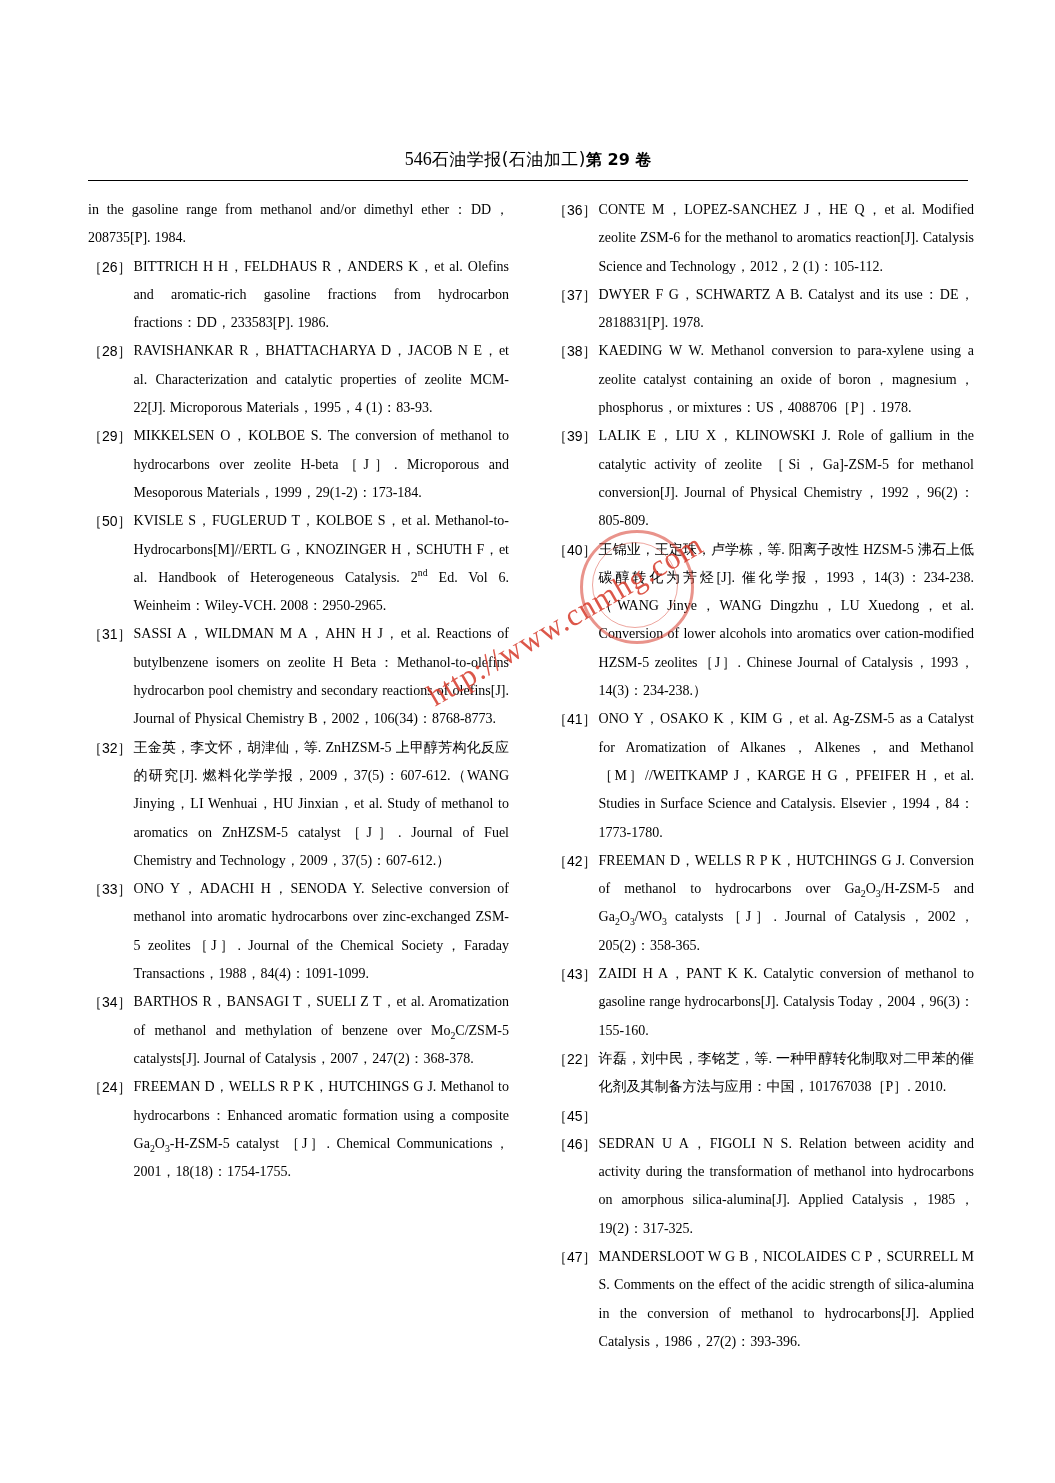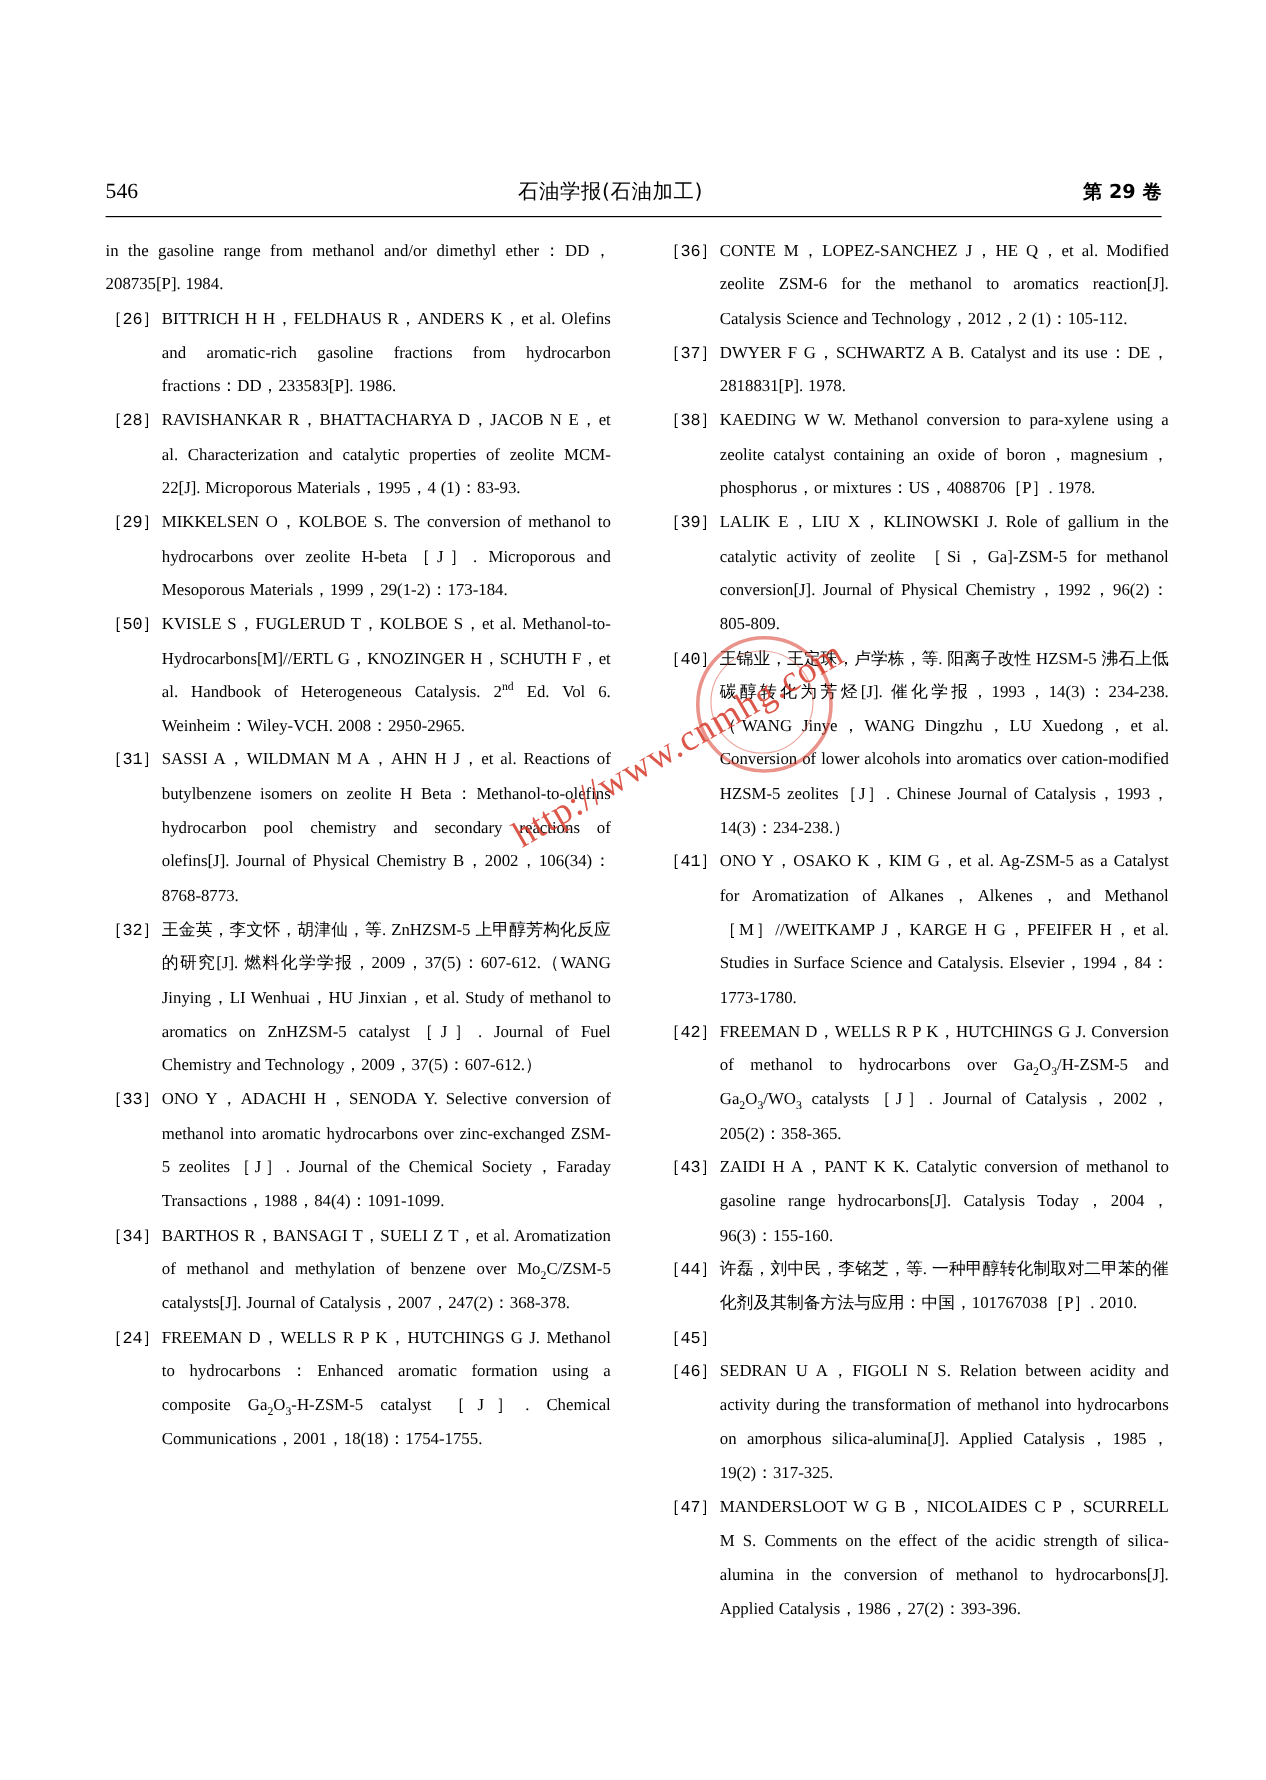--- a/index.html
+++ b/index.html
@@ -23,21 +23,21 @@
   }
   
   .header {
     position: absolute;
     left: 88px;
     top: 148px;
     width: 880px;
     height: 26px;
     display: flex;
     align-items: baseline;
-    justify-content: space-between;
+    justify-content: center;
     font-size: 17px;
   }
   .header .page-num {
     font-family: "Liberation Serif", serif;
     font-size: 18px;
   }
   .header .journal-title {
     font-family: "DejaVu Sans", sans-serif;
     font-size: 17px;
     letter-spacing: 0.5px;
@@ -72,21 +72,21 @@
     font-size: 14px;
     line-height: 28.3px;
     margin-bottom: 0px;
     text-align: justify;
     text-justify: inter-word;
   }
   .ref .label {
     flex: 0 0 auto;
     white-space: nowrap;
     padding-right: 2px;
-    font-family: Liberation Mono, monospace;
+    font-family: Liberation Sans, sans-serif;
   }
   .ref .body {
     flex: 1 1 auto;
     text-align: justify;
     word-spacing: 0.5px;
     hyphens: manual;
   }
   sup {
     font-size: 0.7em;
     vertical-align: super;
@@ -223,21 +223,21 @@
         </div>
         <div class="ref">
           <span class="label">［42］</span>
           <span class="body">FREEMAN D，WELLS R P K，HUTCHINGS G J. Conversion of methanol to hydrocarbons over Ga<sub>2</sub>O<sub>3</sub>/H-ZSM-5 and Ga<sub>2</sub>O<sub>3</sub>/WO<sub>3</sub> catalysts［J］. Journal of Catalysis，2002，205(2)：358-365.</span>
         </div>
         <div class="ref">
           <span class="label">［43］</span>
           <span class="body">ZAIDI H A，PANT K K. Catalytic conversion of methanol to gasoline range hydrocarbons[J]. Catalysis Today，2004，96(3)：155-160.</span>
         </div>
         <div class="ref">
-          <span class="label">［44］</span>
+          <span class="label">［22］</span>
           <span class="body">许磊，刘中民，李铭芝，等. 一种甲醇转化制取对二甲苯的催化剂及其制备方法与应用：中国，101767038［P］. 2010.</span>
         </div>
         <div class="ref">
           <span class="label">［45］</span>
         </div>
         <div class="ref">
           <span class="label">［46］</span>
           <span class="body">SEDRAN U A，FIGOLI N S. Relation between acidity and activity during the transformation of methanol into hydrocarbons on amorphous silica-alumina[J]. Applied Catalysis，1985，19(2)：317-325.</span>
         </div>
         <div class="ref">

